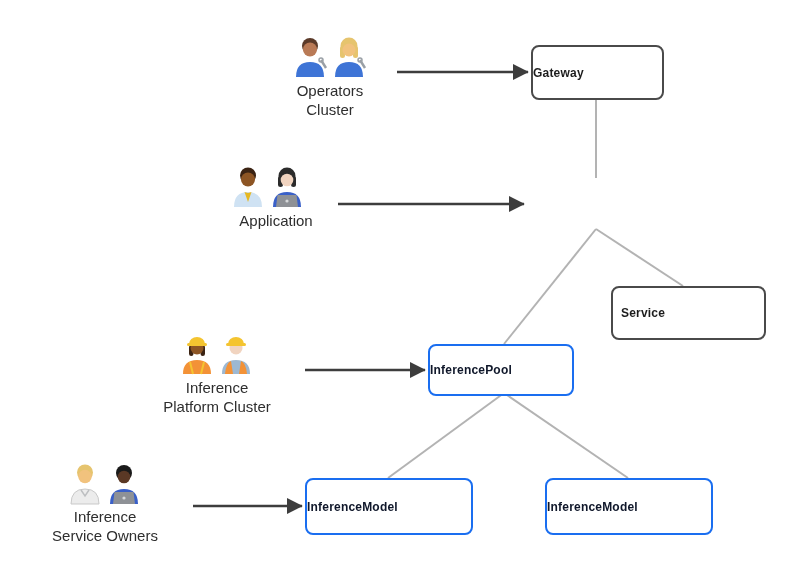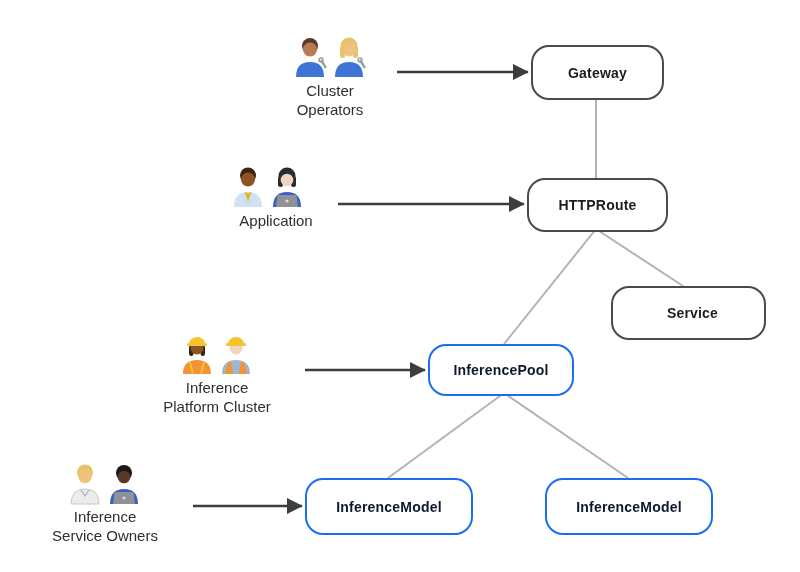--- a/index.html
+++ b/index.html
@@ -2,23 +2,23 @@
 <html><head>
 <meta charset="utf-8">
 <style>
   html,body{margin:0;padding:0;background:#ffffff;}
   .canvas{
     position:relative;width:800px;height:572px;background:#ffffff;overflow:hidden;
     font-family:"Liberation Sans",sans-serif;
   }
   .edges{position:absolute;left:0;top:0;width:800px;height:572px;z-index:0;}
   .node{
-    position:absolute;z-index:2;background:#ffffff;border:2px solid #4a4a4a;border-radius:18px;
-    display:flex;align-items:center;justify-content:center;
-    font-weight:bold;font-size:14px;color:#1d1d1d;letter-spacing:.2px;
+    position:absolute;z-index:2;background:#ffffff;border:2px solid #4a4a4a;border-radius:8px;
+    display:flex;align-items:center;justify-content:flex-start;
+    font-weight:bold;font-size:12px;color:#1d1d1d;letter-spacing:.2px;
   }
   .node.blue{border-color:#1a6ef0;color:#0f172a;border-width:2px;}
   .n-gateway{left:531px;top:45px;width:129px;height:51px;}
   .n-httproute{left:527px;top:178px;width:137px;height:50px;}
   .n-service{left:611px;top:286px;width:143px;height:50px;padding-left:8px;}
   .n-inferencepool{left:428px;top:344px;width:142px;height:48px;}
   .n-inferencemodel-left{left:305px;top:478px;width:164px;height:53px;}
   .n-inferencemodel-right{left:545px;top:478px;width:164px;height:53px;}
   .persona-icons{position:absolute;z-index:1;width:74px;height:42px;}
   .p1i{left:293px;top:36px;}
@@ -74,22 +74,22 @@
       <circle cx="17" cy="10" r="8.5" fill="#e6c46e"></circle>
       <rect x="8" y="10" width="5" height="12" rx="2.5" fill="#e6c46e"></rect>
       <rect x="21" y="10" width="5" height="12" rx="2.5" fill="#e6c46e"></rect>
       <circle cx="17" cy="14" r="6.5" fill="#f1c27d"></circle>
       <path d="M3,41 Q3,26 17,26 Q31,26 31,41 Z" fill="#3e74d6"></path>
       <path d="M28,24 l5,8" stroke="#9aa0a6" stroke-width="2.5" fill="none"></path>
       <circle cx="28" cy="24" r="2" fill="none" stroke="#9aa0a6" stroke-width="1.5"></circle>
     </g>
   </svg>
   <div class="persona-label p1l">
+    <div>Operators</div>
     <div>Cluster</div>
-    <div>Operators</div>
   </div>
 
   <svg class="persona-icons p2i" viewBox="0 0 74 42">
     <g>
       <circle cx="17" cy="9.5" r="8" fill="#3b2313"></circle>
       <circle cx="17" cy="13.5" r="7" fill="#8d5524"></circle>
       <path d="M3,41 Q3,26 17,26 Q31,26 31,41 Z" fill="#cfe2f3"></path>
       <polygon points="17,27 13.5,26 17,36 20.5,26" fill="#e6b822"></polygon>
     </g>
     <g transform="translate(39,0)">
@@ -146,23 +146,20 @@
     </g>
   </svg>
   <div class="persona-label p4l">
     <div>Inference</div>
     <div>Service Owners</div>
   </div>
 
   <div class="node n-gateway">
     <span>Gateway</span>
   </div>
-  <div class="node n-httproute">
-    <span>HTTPRoute</span>
-  </div>
   <div class="node n-service">
     <span>Service</span>
   </div>
   <div class="node blue n-inferencepool">
     <span>InferencePool</span>
   </div>
   <div class="node blue n-inferencemodel-left">
     <span>InferenceModel</span>
   </div>
   <div class="node blue n-inferencemodel-right">

